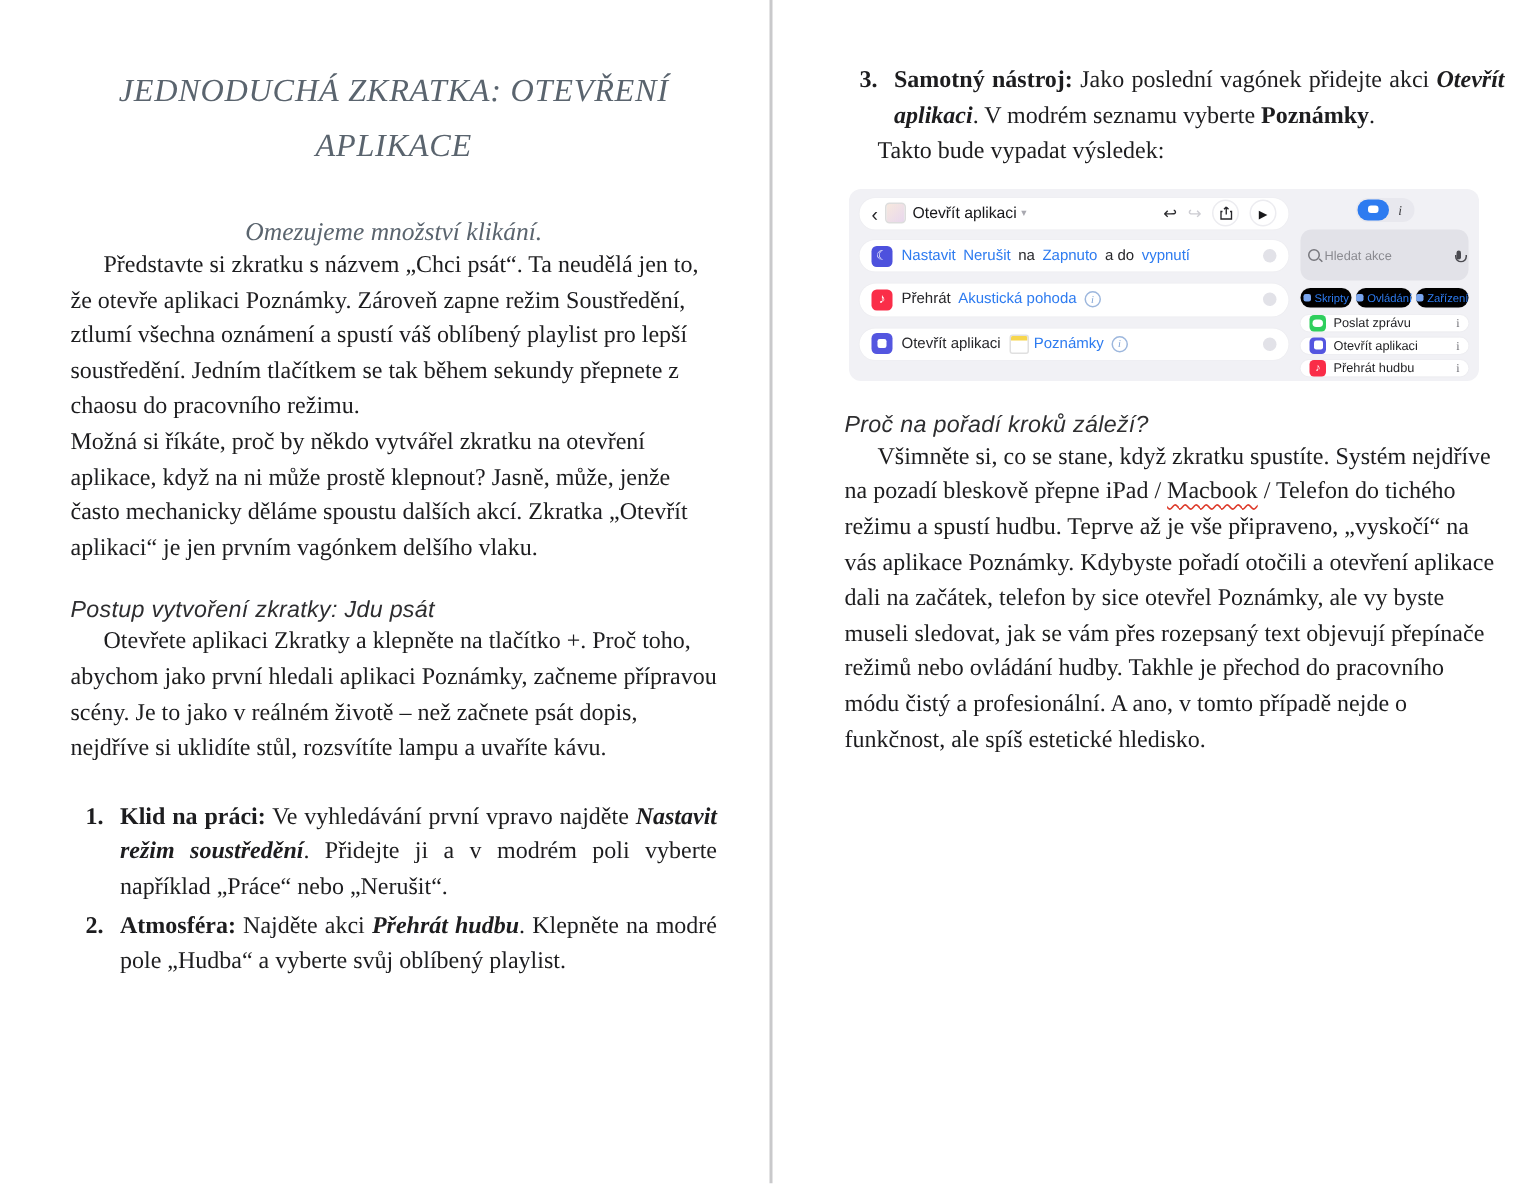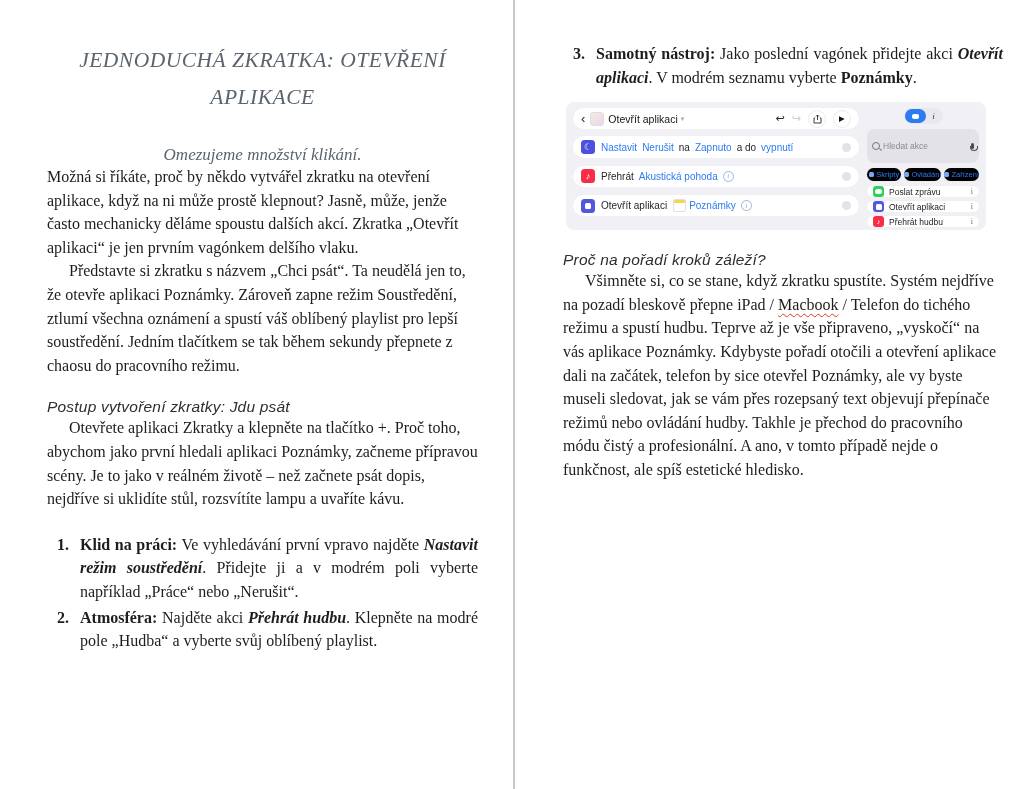--- a/index.html
+++ b/index.html
@@ -95,22 +95,22 @@
 </head>
 <body>
 
 <div class="spread">
   <div class="divider"></div>
 
   <div class="page page-left">
     <h1 class="doc-title">JEDNODUCHÁ ZKRATKA: OTEVŘENÍ APLIKACE</h1>
     <div class="doc-subtitle">Omezujeme množství klikání.</div>
 
+    <p class="body indent mt-p">Představte si zkratku s názvem „Chci psát“. Ta neudělá jen to, že otevře aplikaci Poznámky. Zároveň zapne režim Soustředění, ztlumí všechna oznámení a spustí váš oblíbený playlist pro lepší soustředění. Jedním tlačítkem se tak během sekundy přepnete z chaosu do pracovního režimu.</p>
     <p class="body mt-lg">Možná si říkáte, proč by někdo vytvářel zkratku na otevření aplikace, když na ni může prostě klepnout? Jasně, může, jenže často mechanicky děláme spoustu dalších akcí. Zkratka „Otevřít aplikaci“ je jen prvním vagónkem delšího vlaku.</p>
-    <p class="body indent mt-p">Představte si zkratku s názvem „Chci psát“. Ta neudělá jen to, že otevře aplikaci Poznámky. Zároveň zapne režim Soustředění, ztlumí všechna oznámení a spustí váš oblíbený playlist pro lepší soustředění. Jedním tlačítkem se tak během sekundy přepnete z chaosu do pracovního režimu.</p>
 
     <h3 class="subhead">Postup vytvoření zkratky: Jdu psát</h3>
 
     <p class="body indent mt-h">Otevřete aplikaci Zkratky a klepněte na tlačítko +. Proč toho, abychom jako první hledali aplikaci Poznámky, začneme přípravou scény. Je to jako v reálném životě – než začnete psát dopis, nejdříve si uklidíte stůl, rozsvítíte lampu a uvaříte kávu.</p>
 
     <div class="olist">
       <div class="li">
         <span class="num">1.</span>
         <div class="li-text"><b>Klid na práci:</b><span> Ve vyhledávání první vpravo najděte </span><b><i>Nastavit režim soustředění</i></b><span>. Přidejte ji a v modrém poli vyberte například „Práce“ nebo „Nerušit“.</span></div>
       </div>
@@ -120,20 +120,21 @@
       </div>
     </div>
   </div>
 
   <div class="page page-right">
     <div class="li">
       <span class="num">3.</span>
       <div class="li-text"><b>Samotný nástroj:</b><span> Jako poslední vagónek přidejte akci </span><b><i>Otevřít aplikaci</i></b><span>. V modrém seznamu vyberte </span><b>Poznámky</b><span>.</span></div>
     </div>
 
+    <p class="body indent mt-p">Takto bude vypadat výsledek:</p>
 
     <div class="shot">
       <div class="editor">
         <div class="card toolbar">
           <span class="chev">‹</span>
           <span class="appic"></span>
           <span class="ttl">Otevřít aplikaci</span>
           <span class="caret">▾</span>
           <span class="tb-right">
             <span class="undo">↩</span>

